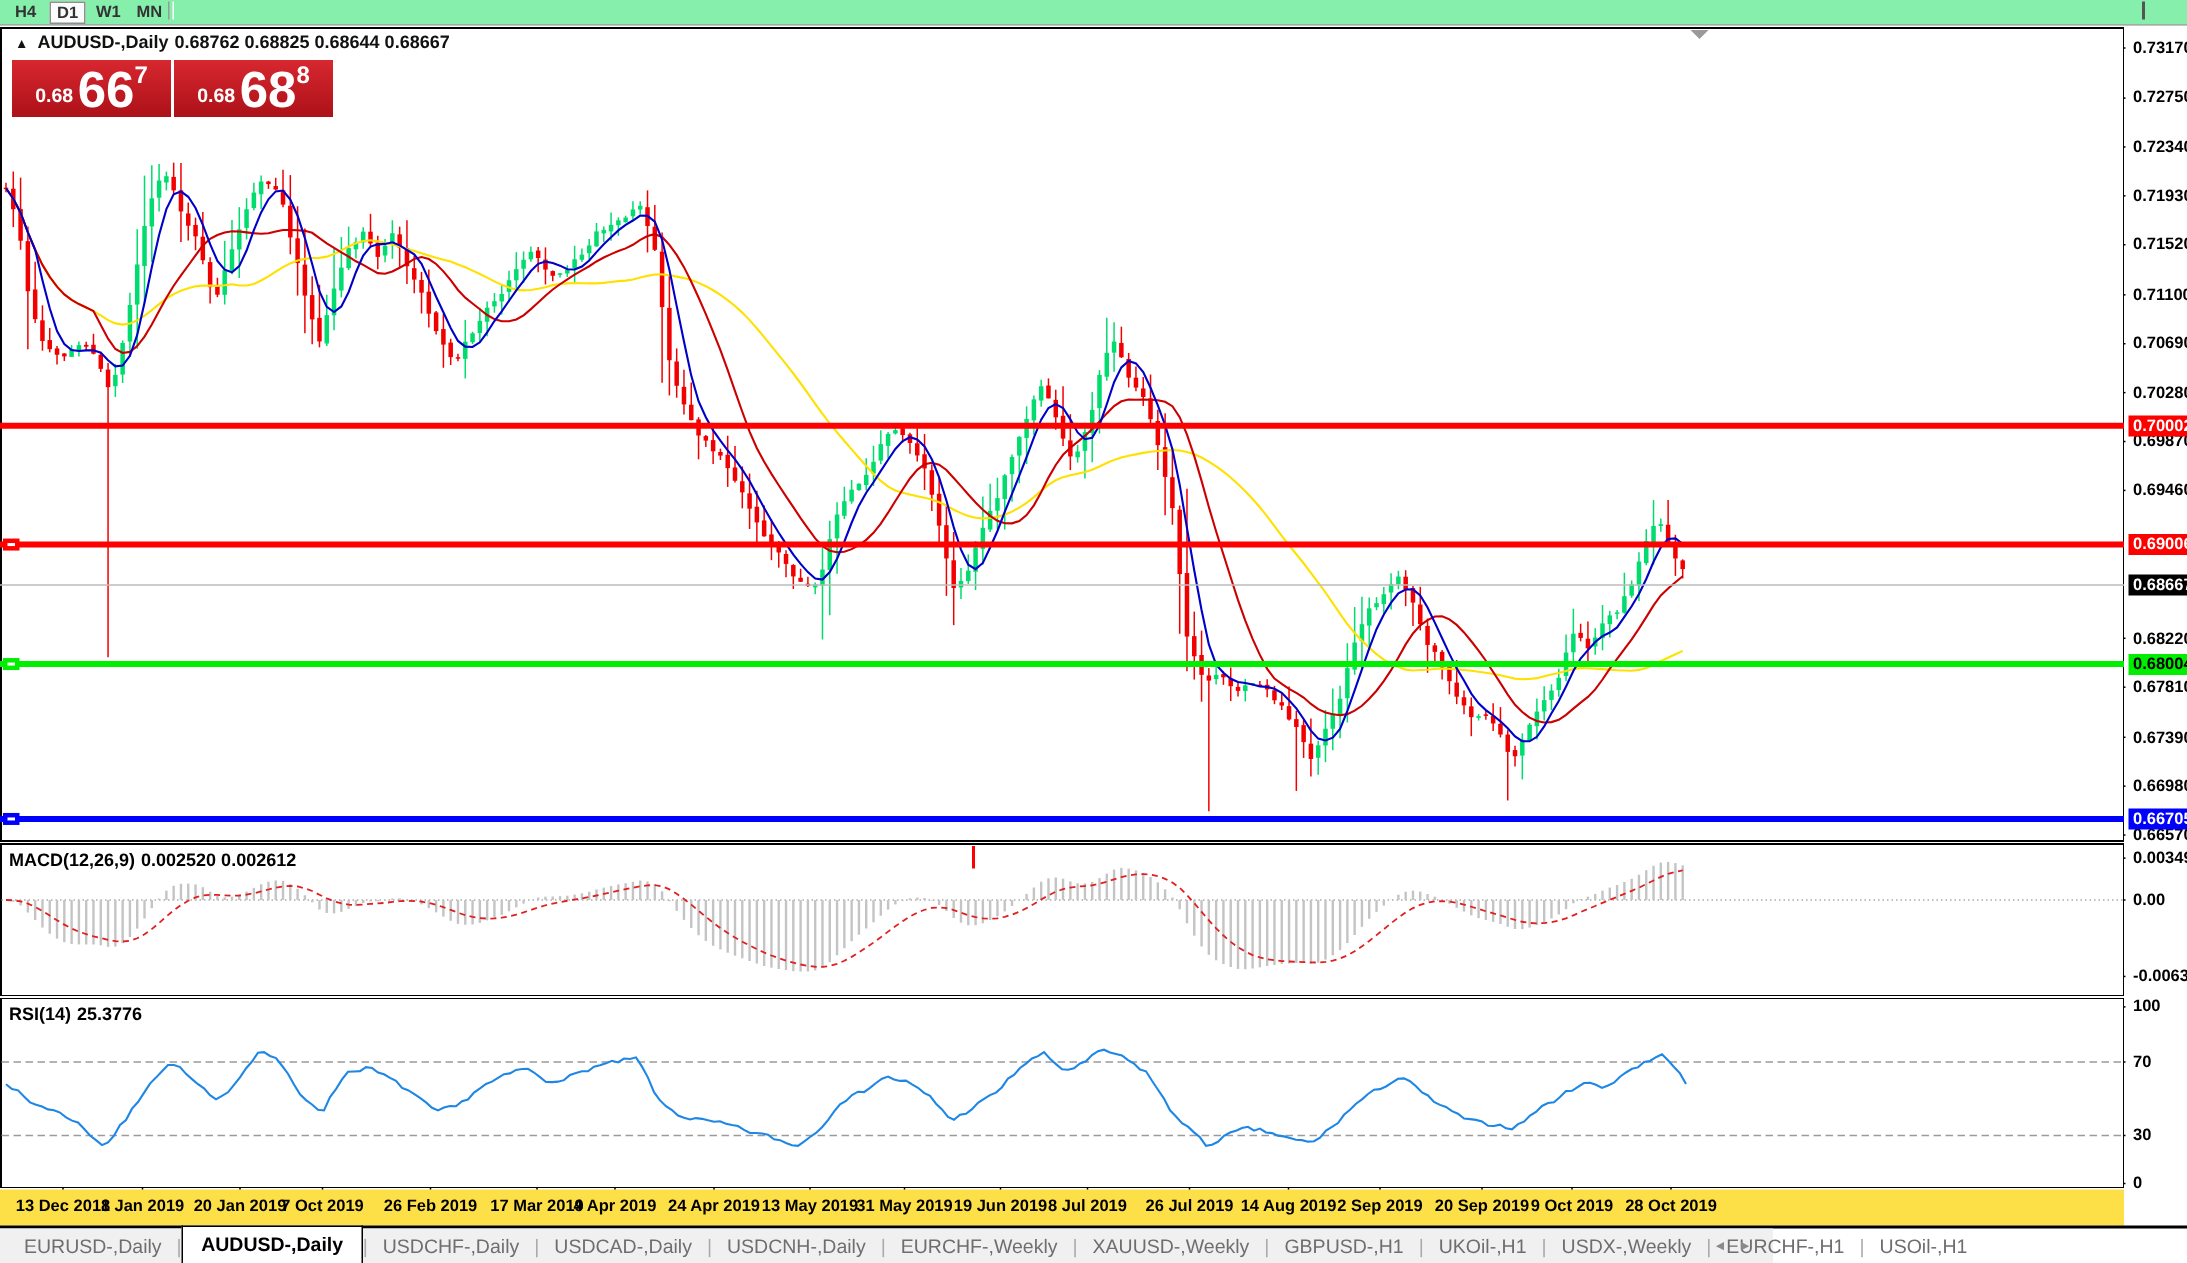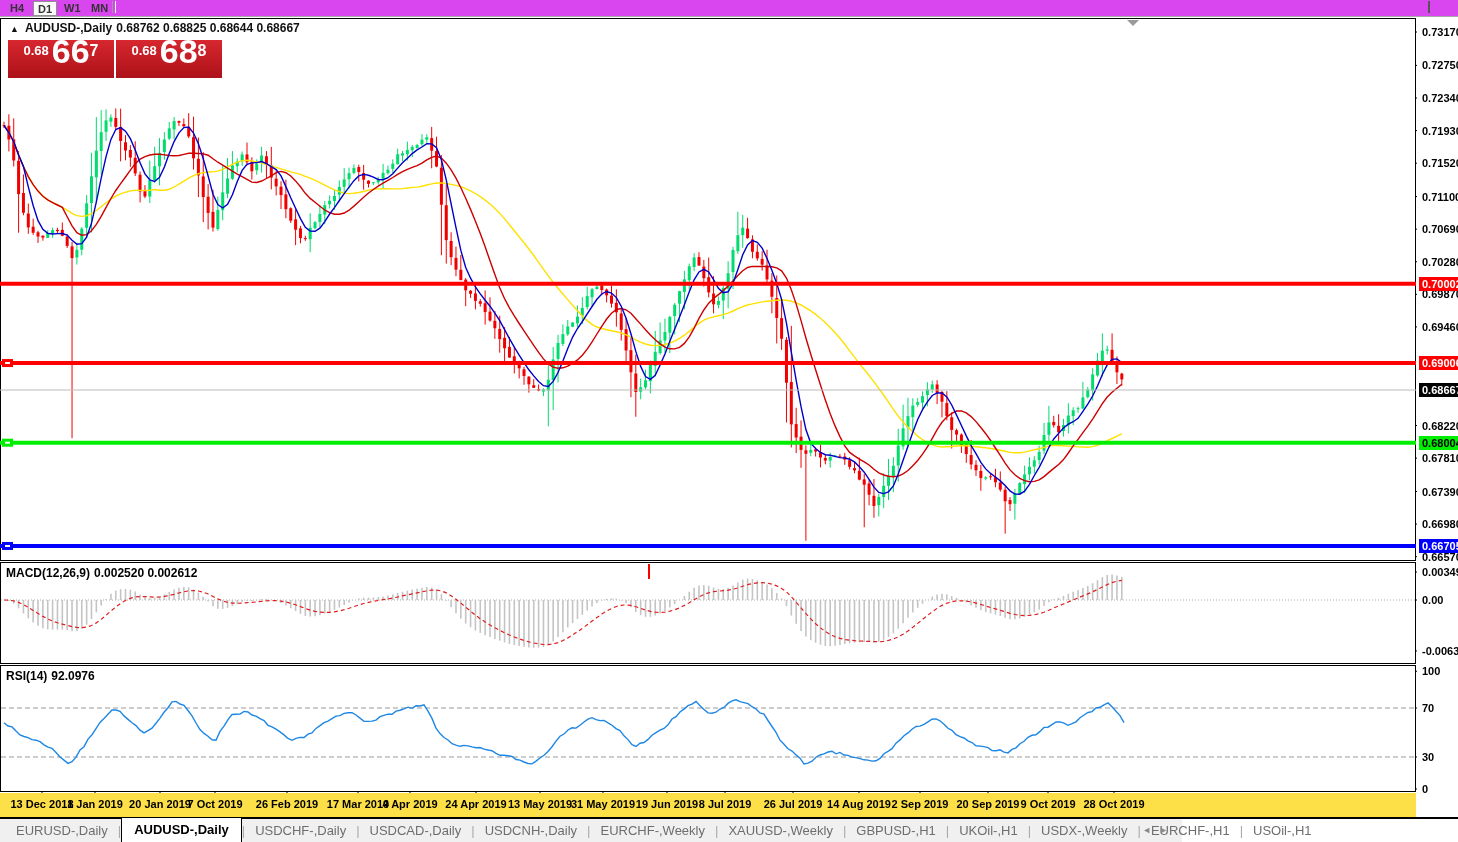--- a/index.html
+++ b/index.html
@@ -1,18 +1,18 @@
 <!DOCTYPE html>
 <html><head>
 <meta charset="utf-8">
 <style>
   html,body{margin:0;padding:0;background:#f0f0f0;font-family:"Liberation Sans",sans-serif;}
   .win{position:relative;width:1458px;height:842px;background:#fff;overflow:hidden;}
   
-  .toolbar{position:absolute;left:0;top:0;width:1458px;height:16px;background:#d946ef;
+  .toolbar{position:absolute;left:0;top:0;width:1458px;height:16px;background:#86efac;
     border-bottom:1px solid #a8a8a8;box-shadow:0 1px 0 #fff;z-index:5;}
   .tfbtn{position:absolute;top:1px;height:13px;padding:0 4px;font:700 11px "Liberation Sans",sans-serif;
     color:#333;display:flex;align-items:center;justify-content:center;cursor:pointer;}
   .tfbtn.active{background:#fbfbfb;border:1px solid #8f8f8f;}
   .tb-sep{position:absolute;top:1px;width:2px;height:12px;border-left:1px solid #9a9a9a;border-right:1px solid #fff;}
   .tb-sep.dark{border-left:2px solid #555;border-right:none;}
   
   #chart-svg{position:absolute;left:0;top:0;z-index:1;}
   
   .header{position:absolute;left:10px;top:21px;z-index:6;font:700 12px "Liberation Sans",sans-serif;color:#111;}
@@ -24,21 +24,21 @@
   .tp-btn{width:62px;background:linear-gradient(#e14a51,#c3161f);color:#fff;
     font:700 13px "Liberation Sans",sans-serif;border:1px solid #9d0f16;border-radius:2px;
     display:flex;align-items:center;justify-content:center;cursor:pointer;}
   .vol-group{flex:1;display:flex;margin:0 3px;border:1px solid #9a9a9a;background:#fff;}
   .vol-btn{width:16px;background:linear-gradient(#fdfdfd,#d9d9d9);border:1px solid #b5b5b5;
     color:#44507a;font-size:8px;display:flex;align-items:center;justify-content:center;cursor:pointer;}
   .vol{flex:1;border:none;outline:none;text-align:right;padding:0 6px 0 0;
     font:700 14px "Liberation Sans",sans-serif;color:#000;min-width:0;}
   .tp-row2{display:flex;height:38px;margin-top:1px;}
   .price-cell{flex:1;background:linear-gradient(#d7272f,#ad1119);color:#fff;display:flex;
-    align-items:center;justify-content:center;padding-bottom:14px;cursor:pointer;}
+    align-items:flex-end;justify-content:center;padding-bottom:3px;cursor:pointer;}
   .price-cell.left{margin-right:2px;}
   .pc-small{font:700 13px "Liberation Sans",sans-serif;margin:0 3px 4px 0;}
   .pc-big{font:700 34px/0.82 "Liberation Sans",sans-serif;}
   .pc-sup{font:700 16px "Liberation Sans",sans-serif;align-self:flex-start;margin-top:2px;}
   
   .pane-label{position:absolute;left:6px;z-index:4;font:700 12px "Liberation Sans",sans-serif;color:#000;}
   .pane-label span{margin-right:4px;}
   
   .y-axis{position:absolute;left:1417px;top:17px;width:41px;height:800px;background:#fff;z-index:3;}
   .y-lab{position:absolute;left:5px;font:700 11px "Liberation Sans",sans-serif;color:#000;white-space:nowrap;}
@@ -850,21 +850,21 @@
         <span class="pc-big">68</span>
         <span class="pc-sup">8</span>
       </div>
     </div>
   </div>
 
   <div class="pane-label" style="top:566px">
     <span>MACD(12,26,9)</span><span>0.002520 0.002612</span>
   </div>
   <div class="pane-label" style="top:669px">
-    <span>RSI(14)</span><span>92.0976</span>
+    <span>RSI(14)</span><span>25.3776</span>
   </div>
 
   <div class="y-axis" id="y-axis">
       <div class="y-lab" style="top: 9px;">0.73170</div>
       <div class="y-lab" style="top: 42.39px;">0.72750</div>
       <div class="y-lab" style="top: 74.985px;">0.72340</div>
       <div class="y-lab" style="top: 107.58px;">0.71930</div>
       <div class="y-lab" style="top: 140.175px;">0.71520</div>
       <div class="y-lab" style="top: 173.565px;">0.71100</div>
       <div class="y-lab" style="top: 206.16px;">0.70690</div>

